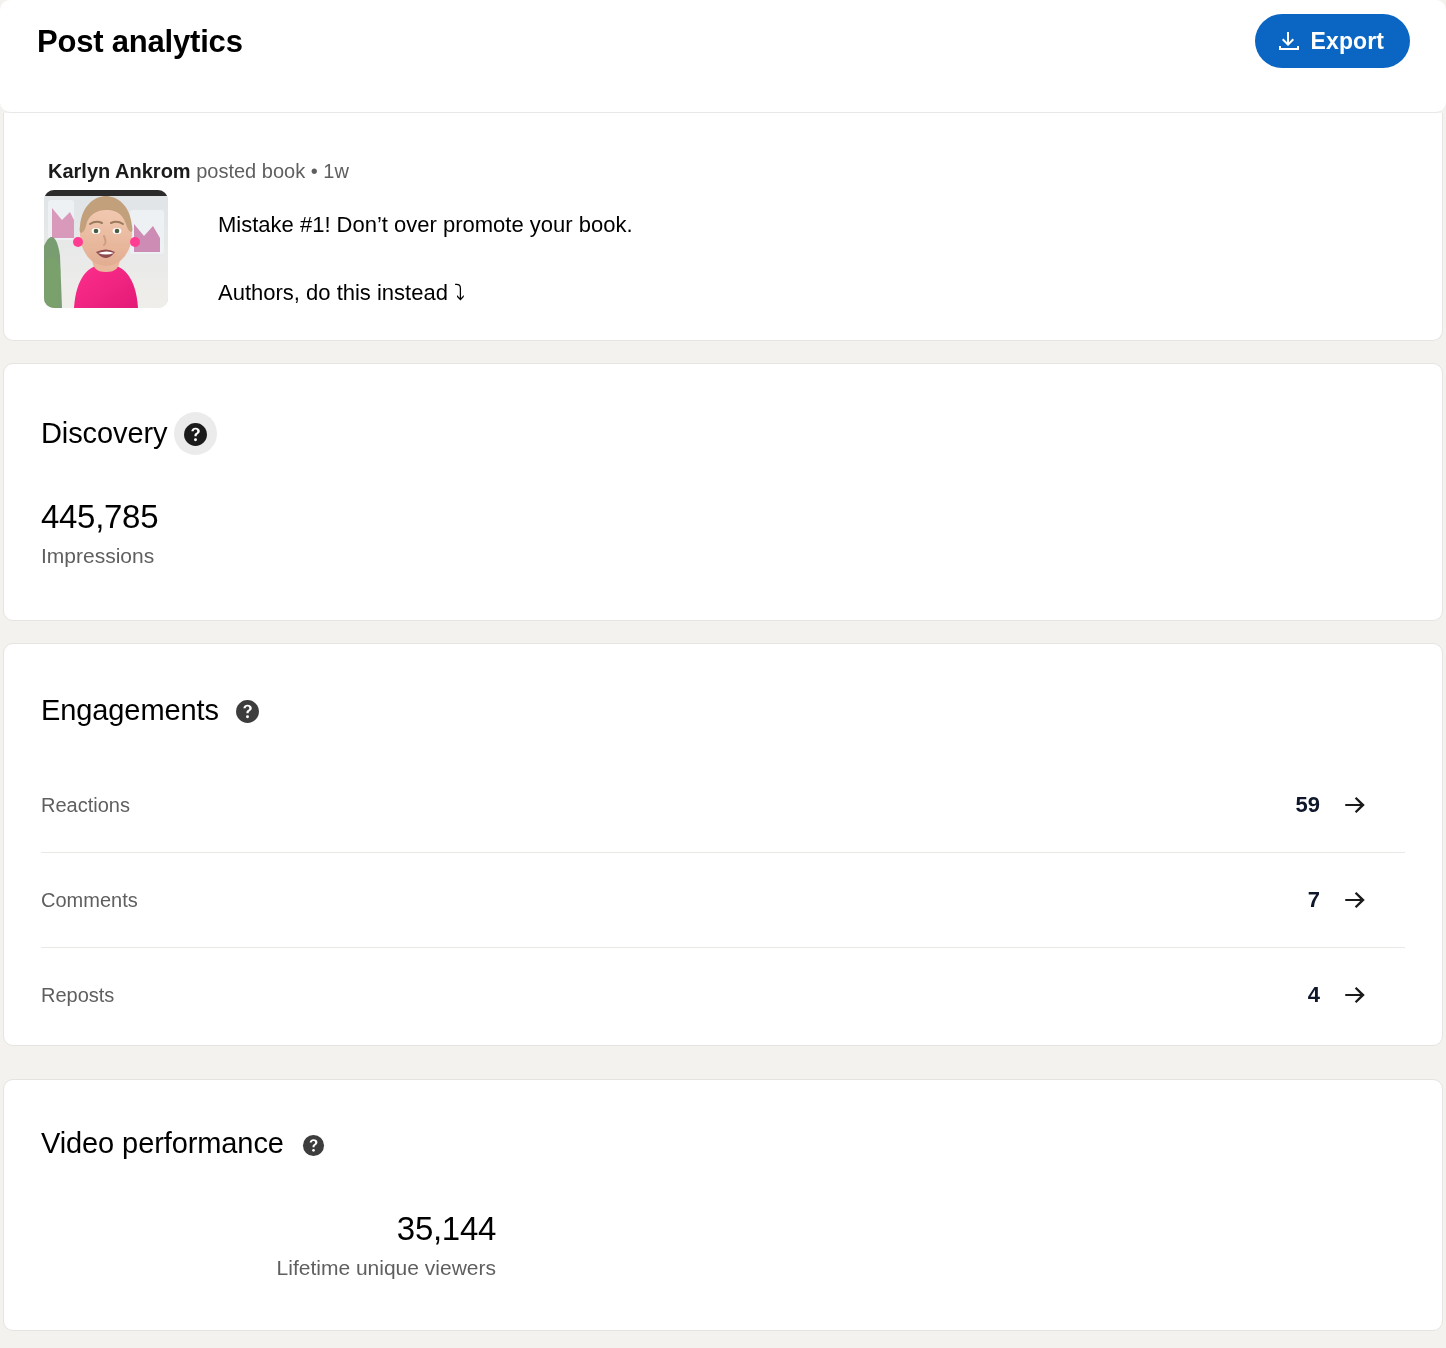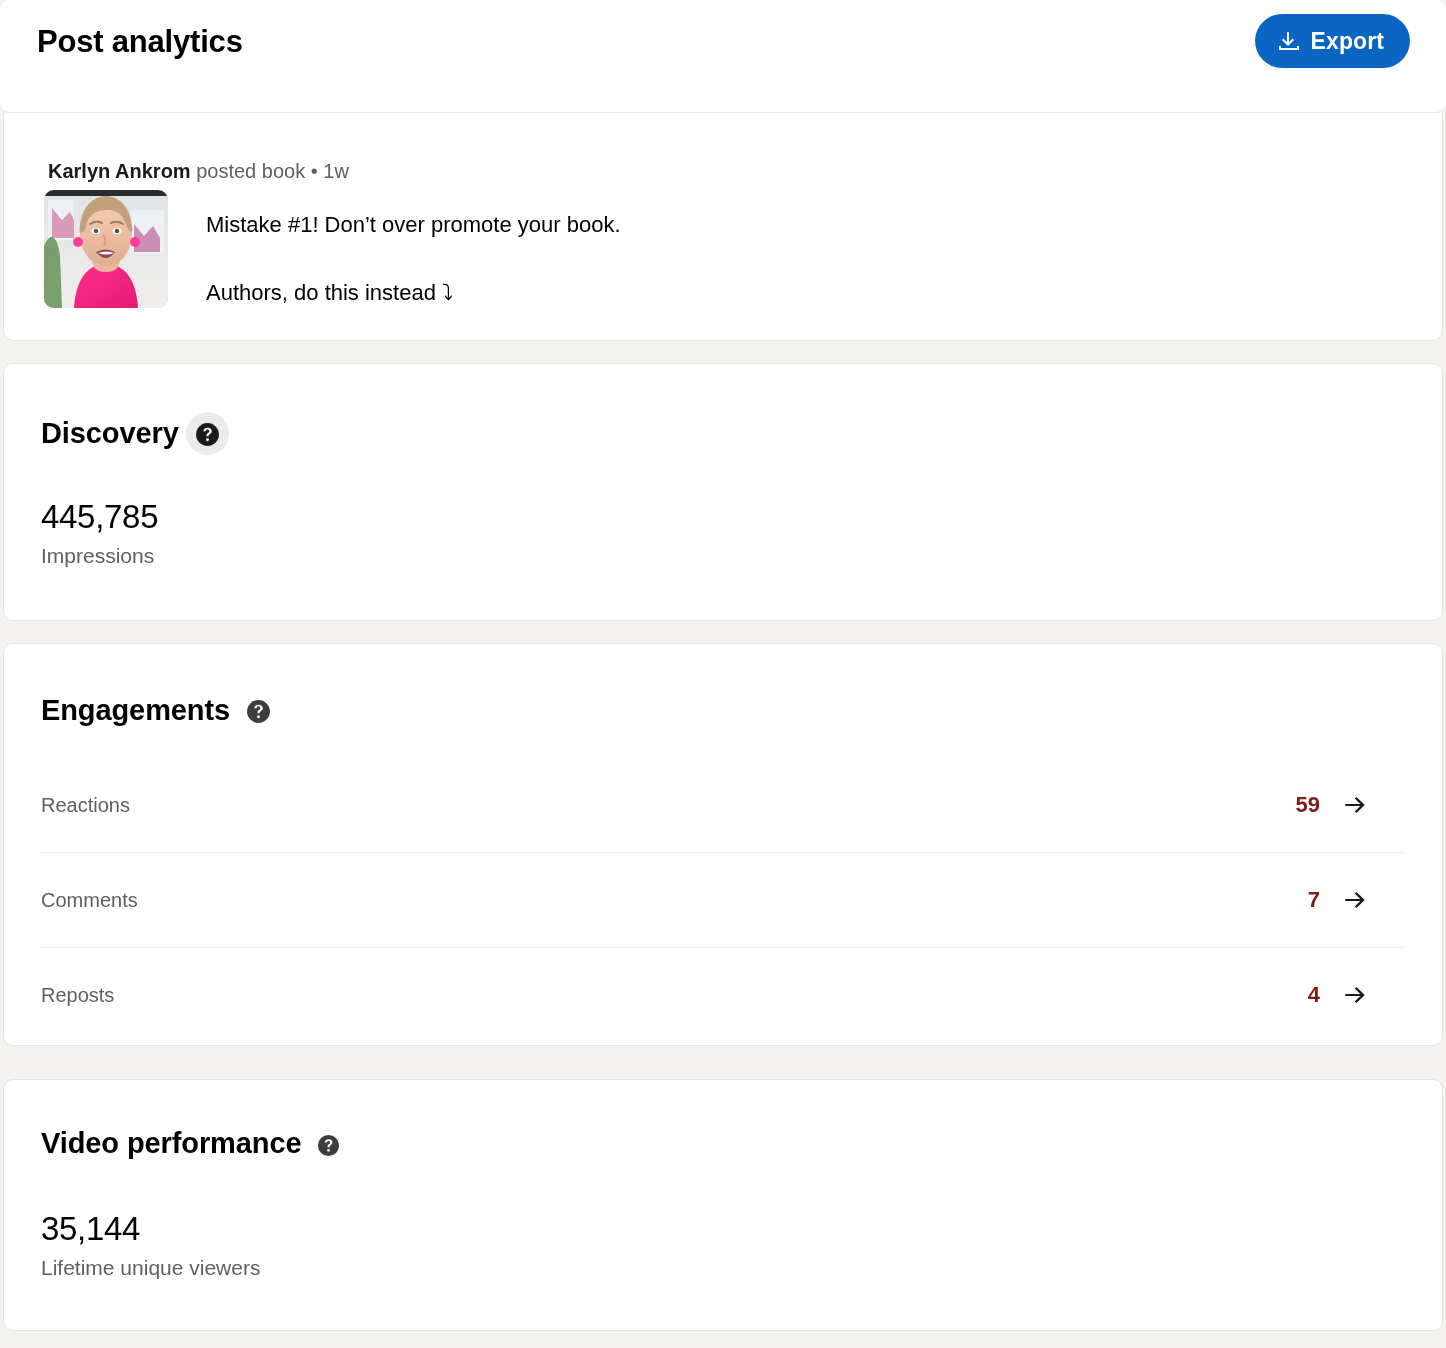--- a/index.html
+++ b/index.html
@@ -85,21 +85,21 @@
   }
   .post-meta .author {
     color: #1b1b1b;
     font-weight: 700;
   }
   .post-body {
     position: absolute;
     left: 40px;
     top: 77px;
     display: flex;
-    gap: 0;
+    gap: 12px;
   }
   .post-thumb {
     width: 124px;
     height: 118px;
     border-radius: 10px;
     overflow: hidden;
     flex: none;
     position: relative;
     background: #cfd3d6;
   }
@@ -113,21 +113,21 @@
   }
   .post-text .line2 { margin-top: 38px; }
 
   
   .section-card { padding: 0 37px; position: relative; }
   .section-title {
     display: flex;
     align-items: center;
     gap: 0;
     font-size: 29px;
-    font-weight: 700;
+    font-weight: 400;
     letter-spacing: -0.1px;
     color: #000000;
   }
   .help-icon {
     width: 25px;
     height: 25px;
     display: inline-block;
     flex: none;
     cursor: pointer;
   }
@@ -182,26 +182,26 @@
     line-height: 28px;
   }
   .eng-right {
     display: flex;
     align-items: center;
     gap: 22px;
   }
   .eng-value {
     font-size: 22px;
     font-weight: 700;
-    color: #7f1d1d;
+    color: #0f172a;
   }
   .arrow-icon { width: 26px; height: 26px; display: block; flex: none; }
 
   
-  .video-card { height: 252px; margin-top: 33px; }
+  .video-card { height: 252px; margin-top: 33px; text-align: right; }
   .video-card .section-title { padding-top: 42px; }
   .video-stats {
     display: flex;
     margin-top: 44px;
   }
   .video-stat { flex: none; }
   .video-stat.col1 { width: 453px; }
   .video-stat.col2 { width: 455px; }
 </style>
 </head>

